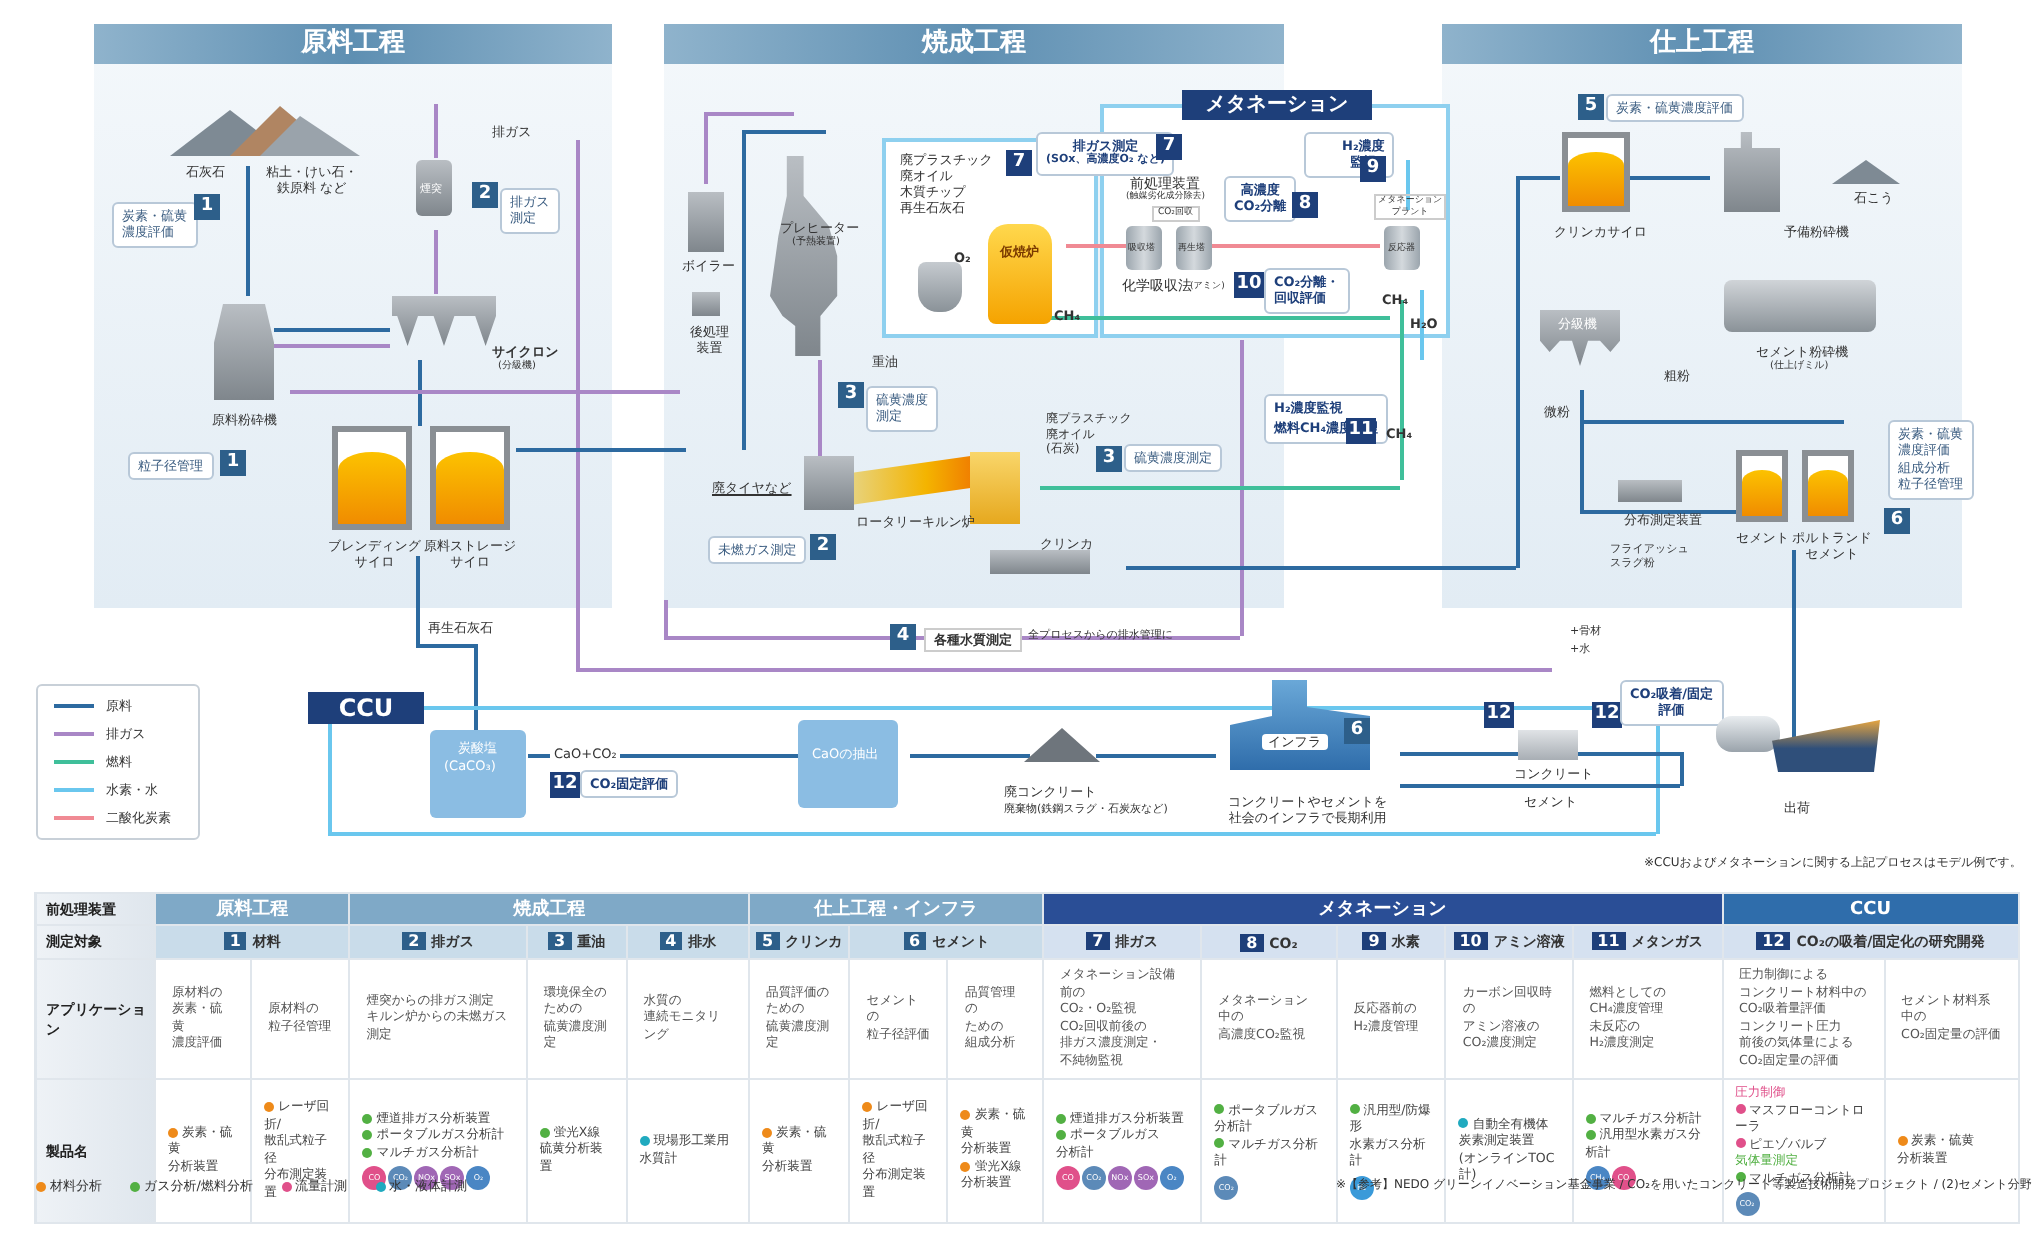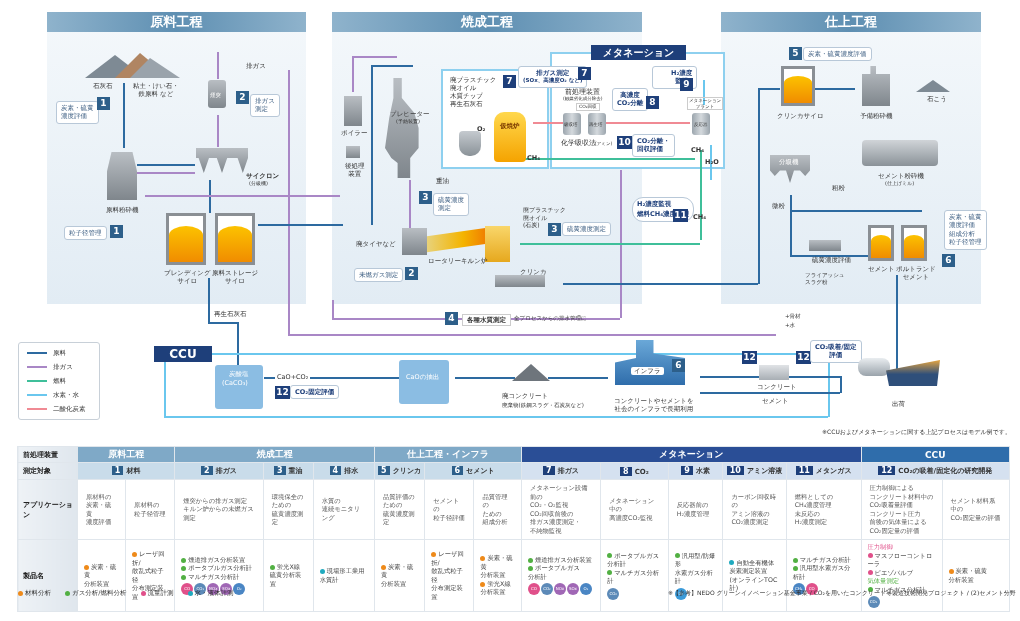--- a/index.html
+++ b/index.html
@@ -165,21 +165,21 @@
 <div class="machine" style="left:346px;top:146px;width:14px;height:12px;"></div>
 <div class="t tc" style="left:345px;top:162px;white-space:pre;">後処理
 装置</div>
 <div class="machine" style="left:385px;top:78px;width:42px;height:100px;clip-path:polygon(20% 0,40% 0,40% 20%,70% 35%,80% 50%,80% 70%,60% 80%,60% 100%,30% 100%,30% 85%,15% 80%,0 70%,10% 40%,20% 20%);"></div>
 <div class="t" style="left:390px;top:110px;">プレヒーター</div>
 <div class="t" style="left:396px;top:118px;font-size:5px;">(予熱装置)</div>
 <div class="t" style="left:436px;top:177px;">重油</div>
 <div class="badge" style="left:419px;top:191px;">3</div>
 <div class="lbox" style="left:433px;top:193px;white-space:pre;">硫黄濃度
 測定</div>
-<div class="t" style="left:356px;top:240px;">廃タイヤなど</div>
+<div class="t" style="left:356px;top:240px;text-decoration:underline;">廃タイヤなど</div>
 <div class="machine" style="left:402px;top:228px;width:25px;height:27px;"></div>
 <div class="abs" style="left:427px;top:232px;width:60px;height:16px;background:linear-gradient(90deg,#e8d27a,#f4b400 60%,#f07c00);transform:skewY(-8deg);"></div>
 <div class="machine" style="left:485px;top:226px;width:25px;height:36px;background:linear-gradient(180deg,#f9d66a,#e6a81e);"></div>
 <div class="t" style="left:428px;top:257px;">ロータリーキルン炉</div>
 <div class="lbox" style="left:354px;top:268px;">未燃ガス測定</div>
 <div class="badge" style="left:405px;top:267px;">2</div>
 <div class="t" style="left:523px;top:206px;white-space:pre;font-size:6px;">廃プラスチック
 廃オイル
 (石炭)</div>
 <div class="badge" style="left:548px;top:223px;">3</div>
@@ -220,50 +220,50 @@
 <div class="badge dark" style="left:646px;top:96px;">8</div>
 <div class="lbox bold" style="left:652px;top:66px;white-space:pre;text-align:center;padding-left:18px;">H₂濃度
 監視</div>
 <div class="badge dark" style="left:680px;top:78px;">9</div>
 <div class="t tc" style="left:687px;top:97px;white-space:pre;font-size:4.5px;border:1px solid #ccc;padding:0 1px;">メタネーション
 プラント</div>
 <div class="abs" style="left:692px;top:113px;width:18px;height:22px;background:linear-gradient(90deg,#9ba5ad,#d4d9dd,#9ba5ad);border-radius:3px;"></div>
 <div class="t" style="left:694px;top:122px;font-size:4.5px;">反応器</div>
 <div class="t" style="left:691px;top:146px;font-weight:bold;">CH₄</div>
 <div class="t" style="left:705px;top:158px;font-weight:bold;">H₂O</div>
-<div class="lbox bold" style="left:632px;top:197px;border-radius:11px;">
+<div class="lbox bold" style="left:632px;top:197px;">
   <div>H₂濃度監視</div>
   <div style="margin-top:2px;">燃料CH₄濃度管理</div>
 </div>
 <div class="badge dark" style="left:673px;top:209px;width:15px;">11</div>
 <div class="t" style="left:693px;top:213px;font-weight:bold;">CH₄</div>
 
 <div class="badge" style="left:789px;top:47px;">5</div>
 <div class="lbox" style="left:803px;top:47px;">炭素・硫黄濃度評価</div>
 <div class="silo" style="left:781px;top:66px;width:34px;height:40px;">
     <div class="silo-inner">
       <div class="silo-fill"></div>
     </div>
   </div>
 <div class="t" style="left:777px;top:112px;">クリンカサイロ</div>
 <div class="machine" style="left:862px;top:66px;width:28px;height:40px;clip-path:polygon(30% 0,50% 0,50% 20%,100% 20%,100% 100%,0 100%,0 20%,30% 20%);"></div>
-<div class="t" style="left:860px;top:112px;">予備粉砕機</div>
+<div class="t" style="left:892px;top:112px;">予備粉砕機</div>
 <svg class="abs" style="left:916px;top:78px;" width="34" height="15">
     <polygon points="0,14 17,2 34,14" fill="#7e8a94"></polygon>
   </svg>
 <div class="t" style="left:927px;top:95px;">石こう</div>
 <div class="machine" style="left:770px;top:155px;width:40px;height:28px;clip-path:polygon(0 0,100% 0,100% 55%,88% 75%,75% 55%,60% 55%,50% 100%,40% 55%,25% 55%,12% 75%,0 55%);"></div>
 <div class="t" style="left:779px;top:158px;color:#fff;">分級機</div>
 <div class="machine" style="left:862px;top:140px;width:76px;height:26px;border-radius:4px;background:linear-gradient(180deg,#d0d4d8,#8a9298);"></div>
 <div class="t" style="left:878px;top:172px;">セメント粉砕機</div>
 <div class="t" style="left:885px;top:180px;font-size:5px;">(仕上げミル)</div>
 <div class="t" style="left:832px;top:184px;">粗粉</div>
 <div class="t" style="left:772px;top:202px;">微粉</div>
 <div class="machine" style="left:809px;top:240px;width:32px;height:11px;"></div>
-<div class="t" style="left:812px;top:256px;">硫黄濃度評価</div>
+<div class="t" style="left:812px;top:256px;">分布測定装置</div>
 <div class="t" style="left:805px;top:272px;white-space:pre;font-size:5.5px;">フライアッシュ
 スラグ粉</div>
 <div class="silo" style="left:868px;top:225px;width:26px;height:36px;">
     <div class="silo-inner">
       <div class="silo-fill"></div>
     </div>
   </div>
 <div class="silo" style="left:901px;top:225px;width:26px;height:36px;">
     <div class="silo-inner">
       <div class="silo-fill"></div>

